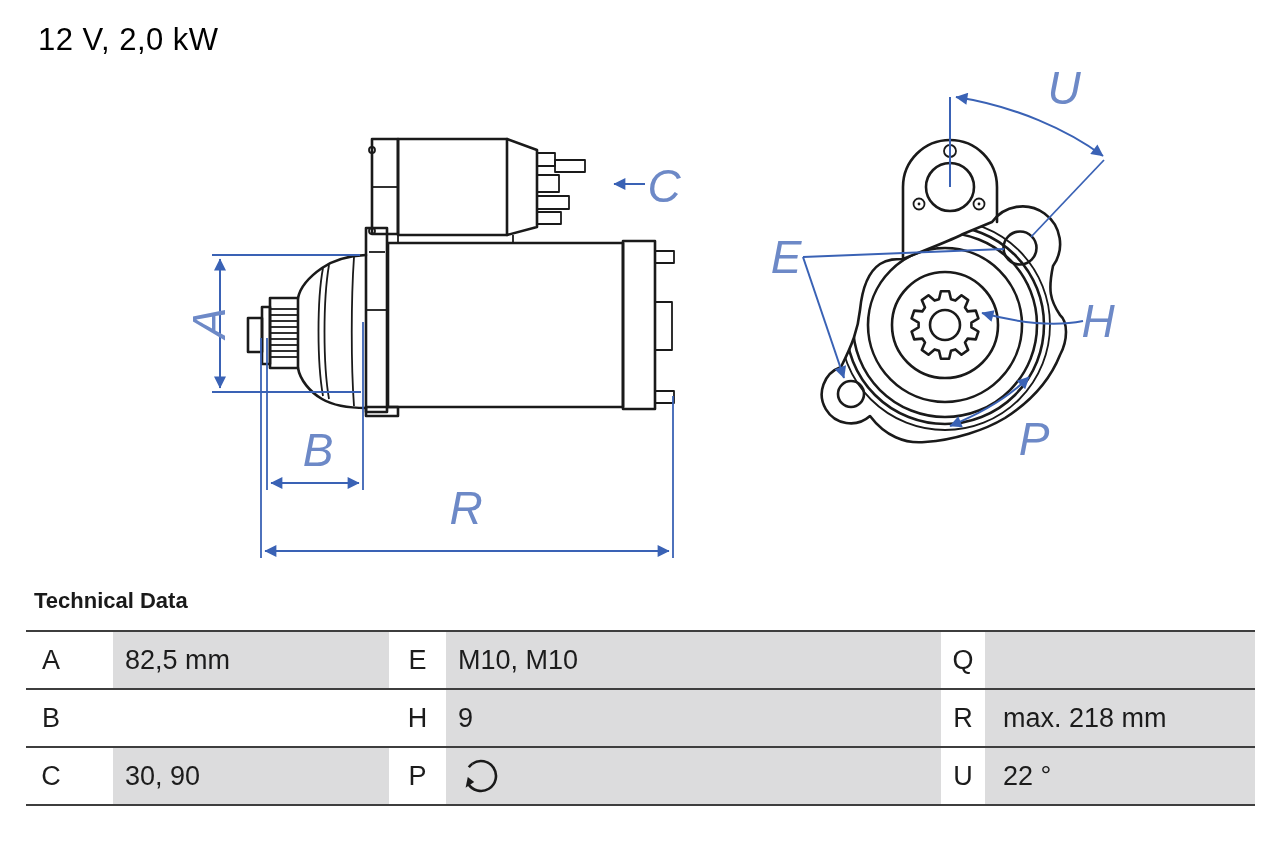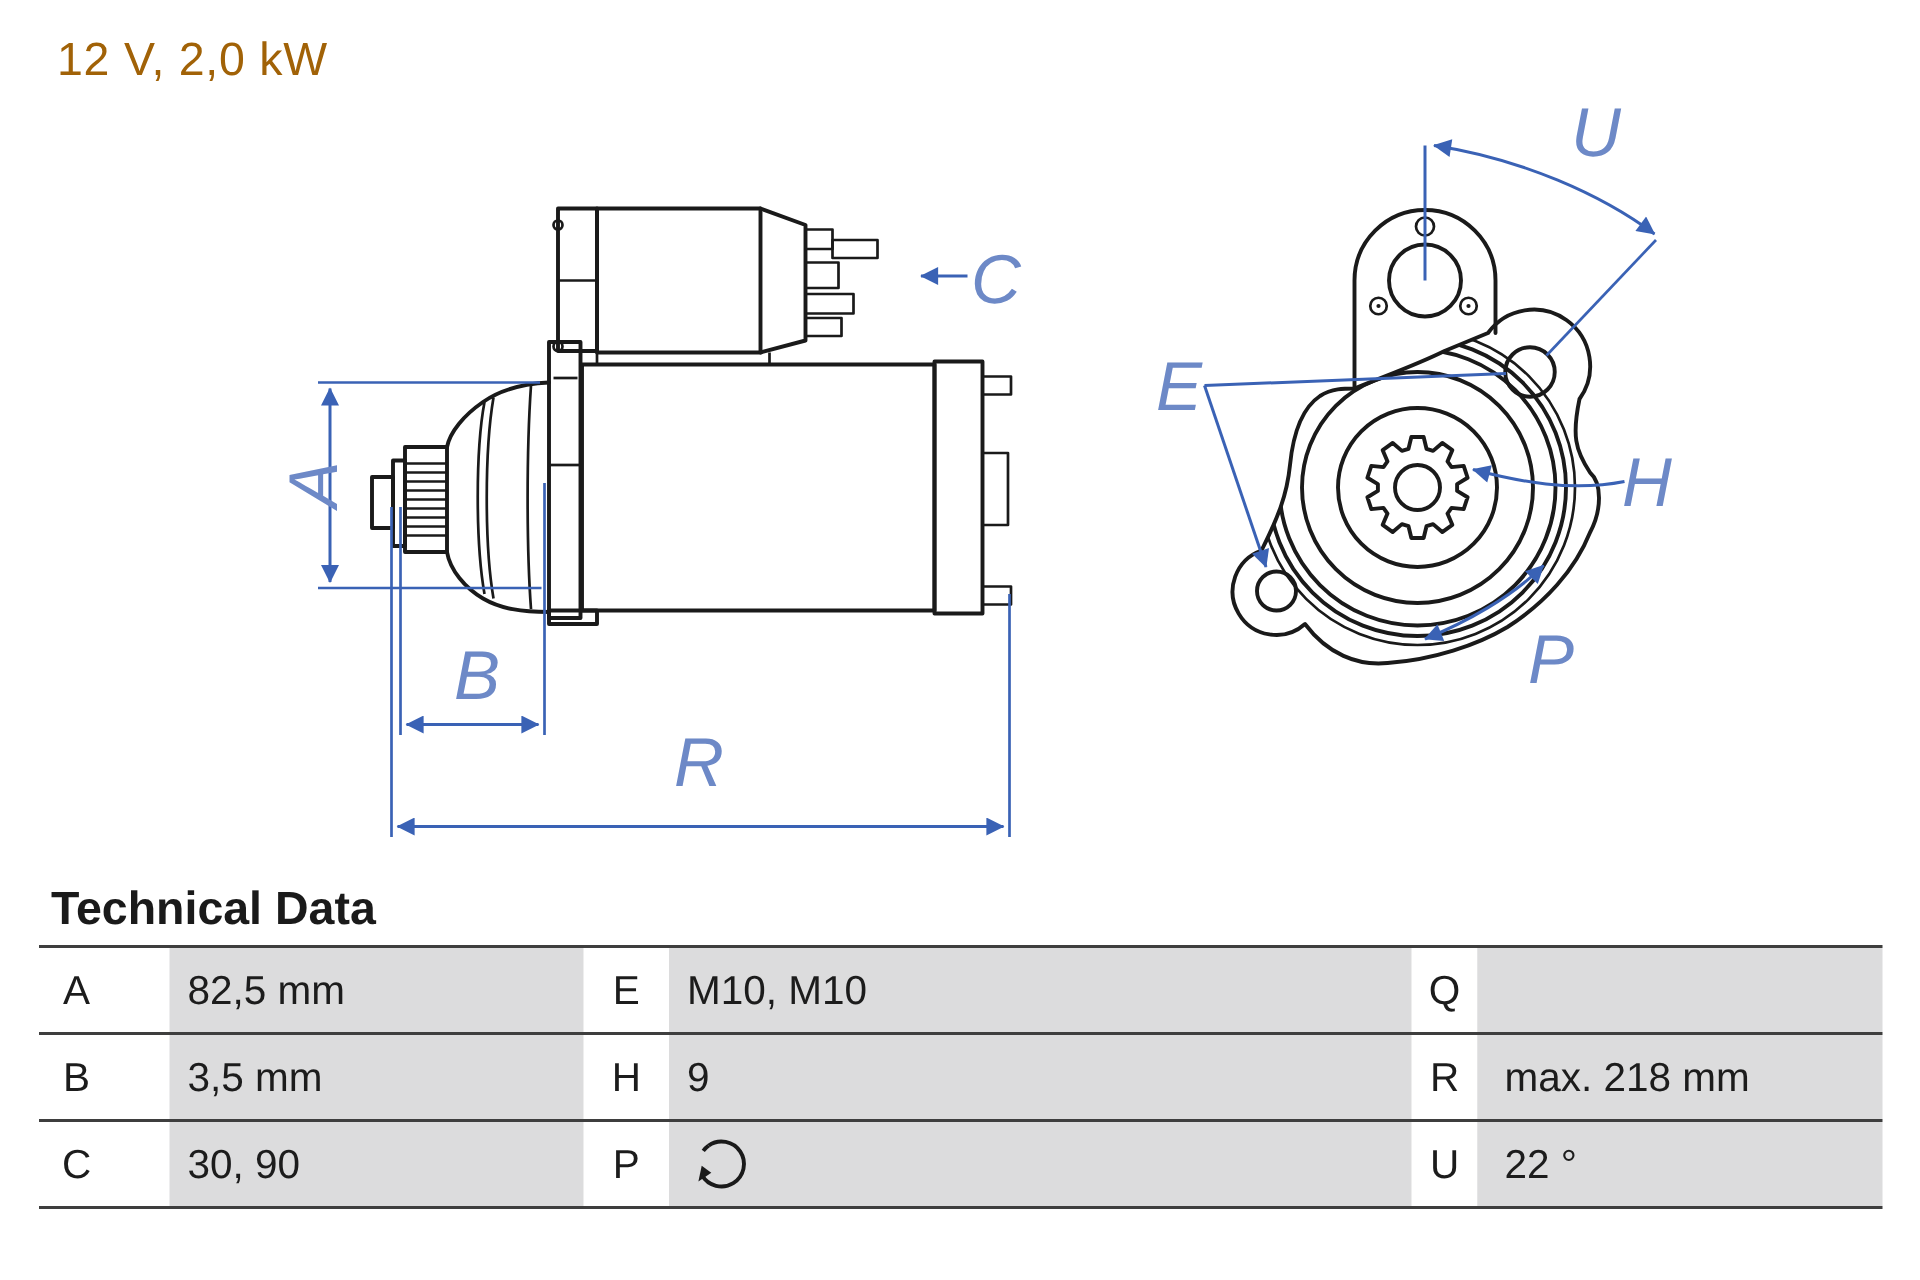--- a/index.html
+++ b/index.html
@@ -1,30 +1,30 @@
 <!DOCTYPE html>
 <html><head>
 <meta charset="utf-8">
 <style>
   html,body{margin:0;padding:0;background:#ffffff;}
   #stage{position:relative;width:1280px;height:853px;background:#ffffff;overflow:hidden;
          font-family:"Liberation Sans",sans-serif;color:#1c1c1c;}
   
   .title{position:absolute;left:38px;top:22px;font-size:31px;font-weight:500;
-         letter-spacing:0.5px;color:#a16207;}
+         letter-spacing:0.5px;color:#000000;}
   
   #drawing{position:absolute;left:0;top:0;width:1280px;height:585px;}
   .blk{stroke:#1a1a1a;fill:none;stroke-width:2.6;stroke-linejoin:round;stroke-linecap:round;}
   .blk-thin{stroke:#1a1a1a;fill:none;stroke-width:1.8;stroke-linejoin:round;}
   .dim{stroke:#3a62b5;fill:none;stroke-width:2;}
   .dim-thin{stroke:#3a62b5;fill:none;stroke-width:1.8;}
   .cad{fill:#6d89c7;font-family:"Liberation Sans",sans-serif;font-style:italic;
        font-weight:300;font-size:46px;}
   
-  .td-heading{position:absolute;left:34px;top:588px;font-size:31px;font-weight:bold;color:#1a1a1a;}
+  .td-heading{position:absolute;left:34px;top:588px;font-size:22px;font-weight:bold;color:#1a1a1a;}
   .td-table{position:absolute;left:26px;top:630px;width:1229px;}
   .td-row{position:relative;width:1229px;height:56px;border-top:2px solid #3e3e3e;}
   .td-row.last{border-bottom:2px solid #3e3e3e;}
   .cell{position:absolute;top:0;height:100%;display:flex;align-items:center;font-size:27px;}
   .keycell{justify-content:center;background:#ffffff;}
   .valcell{background:#dcdcdd;padding-left:12px;box-sizing:border-box;}
   .k1{left:0;width:50px;}   .v1{left:50px;width:313px;margin-left:37px;}
   .k2{left:363px;width:57px;} .v2{left:420px;width:578px;}
   .k3{left:915px;width:44px;} .v3{left:959px;width:270px;padding-left:18px;}
 </style>
@@ -218,21 +218,20 @@
       <div class="cell keycell k1">A</div>
       <div class="cell valcell v1">82,5 mm</div>
       <div class="cell keycell k2">E</div>
       <div class="cell valcell v2">M10, M10</div>
       <div class="cell keycell k3">Q</div>
       <div class="cell valcell v3"></div>
     </div>
 
     <div class="td-row">
       <div class="cell keycell k1">B</div>
-      <div class="cell valcell v1">3,5 mm</div>
       <div class="cell keycell k2">H</div>
       <div class="cell valcell v2">9</div>
       <div class="cell keycell k3">R</div>
       <div class="cell valcell v3">max. 218 mm</div>
     </div>
 
     <div class="td-row last">
       <div class="cell keycell k1">C</div>
       <div class="cell valcell v1">30, 90</div>
       <div class="cell keycell k2">P</div>

